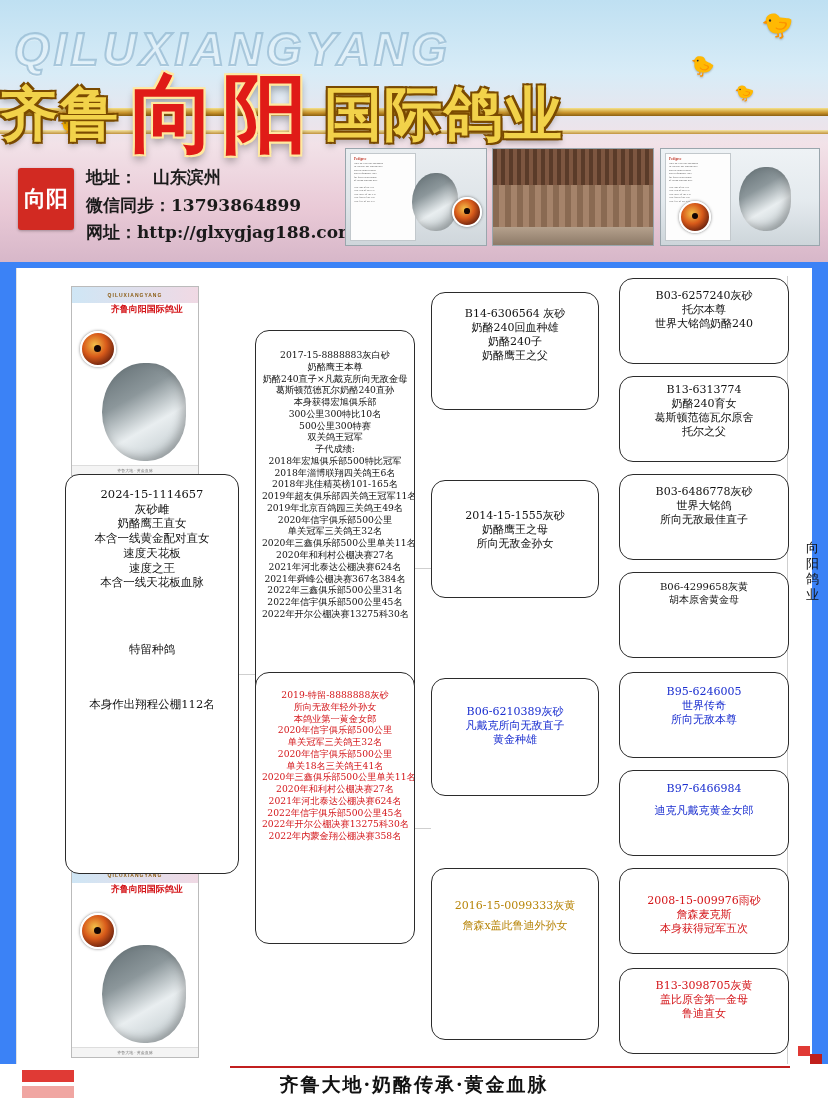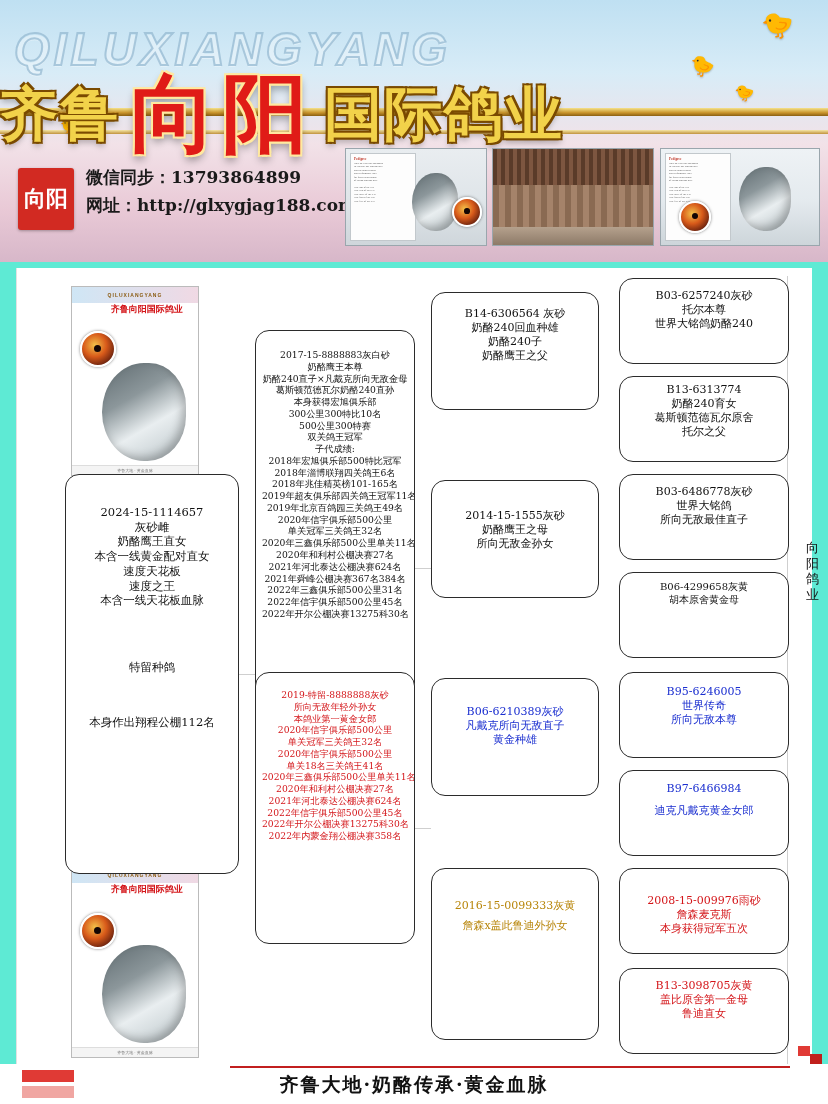--- a/index.html
+++ b/index.html
@@ -5,21 +5,21 @@
   * { box-sizing: border-box; }
   html, body {
     margin: 0; padding: 0;
     width: 828px; height: 1104px;
     font-family: "Liberation Serif", "DejaVu Serif", serif;
     overflow: hidden;
   }
   #page {
     position: relative;
     width: 828px; height: 1104px;
-    background: #5eead4;
+    background: #3b82f6;
     overflow: hidden;
   }
 
   
   .header {
     position: absolute; left: 0; top: 0; width: 828px; height: 262px;
     background: linear-gradient(180deg,#bfe0f2 0%, #d8ecf7 28%, #f2e2e8 55%, #e9c9d6 80%, #d7b7c9 100%);
     overflow: hidden;
   }
   .ghost-text {
@@ -220,20 +220,24 @@
     </div>
 
     <div class="main-title">
       <span class="mt-seg mt-gold">齐鲁</span><span class="mt-seg mt-red">向阳</span><span class="mt-seg mt-gold">国际鸽业</span>
     </div>
 
     <div class="stamp">向阳</div>
 
     <div class="contact">
       <div class="row">
+        <span>地址：</span>
+        <span style="padding-left:10px;">山东滨州</span>
+      </div>
+      <div class="row">
         <span>微信同步：</span><span>13793864899</span>
       </div>
       <div class="row">
         <span>网址：</span><span>http://glxygjag188.com</span>
       </div>
     </div>
 
     <div class="photo photo-a">
       <div class="mini-doc">
         <div class="mh">Pedigree</div>
@@ -277,21 +281,21 @@
     </div>
 
     <div class="poster" style="left:54px; top:598px; width:128px; height:192px;">
       <div class="pbar">QILUXIANGYANG</div>
       <div class="ptitle">齐鲁向阳国际鸽业</div>
       <div class="eye-circle" style="left:8px; top:46px; width:36px; height:36px;"></div>
       <div class="pigeon-body" style="left:30px; top:78px; width:84px; height:98px;"></div>
       <div class="pfoot">齐鲁大地 · 黄金血脉</div>
     </div>
 
-    <div class="card" style="left:48px; top:206px; width:174px; height:400px; font-size:11.5px; padding-top:30px;">
+    <div class="card" style="left:48px; top:206px; width:174px; height:400px; font-size:11.5px; padding-top:12px;">
       <span class="ln blk">2024-15-1114657</span>
       <span class="ln blk">灰砂雌</span>
       <span class="ln blk">奶酪鹰王直女</span>
       <span class="ln blk">本含一线黄金配对直女</span>
       <span class="ln blk">速度天花板</span>
       <span class="ln blk">速度之王</span>
       <span class="ln blk">本含一线天花板血脉</span>
       <span class="ln blk" style="margin-top:52px;">特留种鸽</span>
       <span class="ln blk" style="margin-top:40px;">本身作出翔程公棚112名</span>
     </div>

